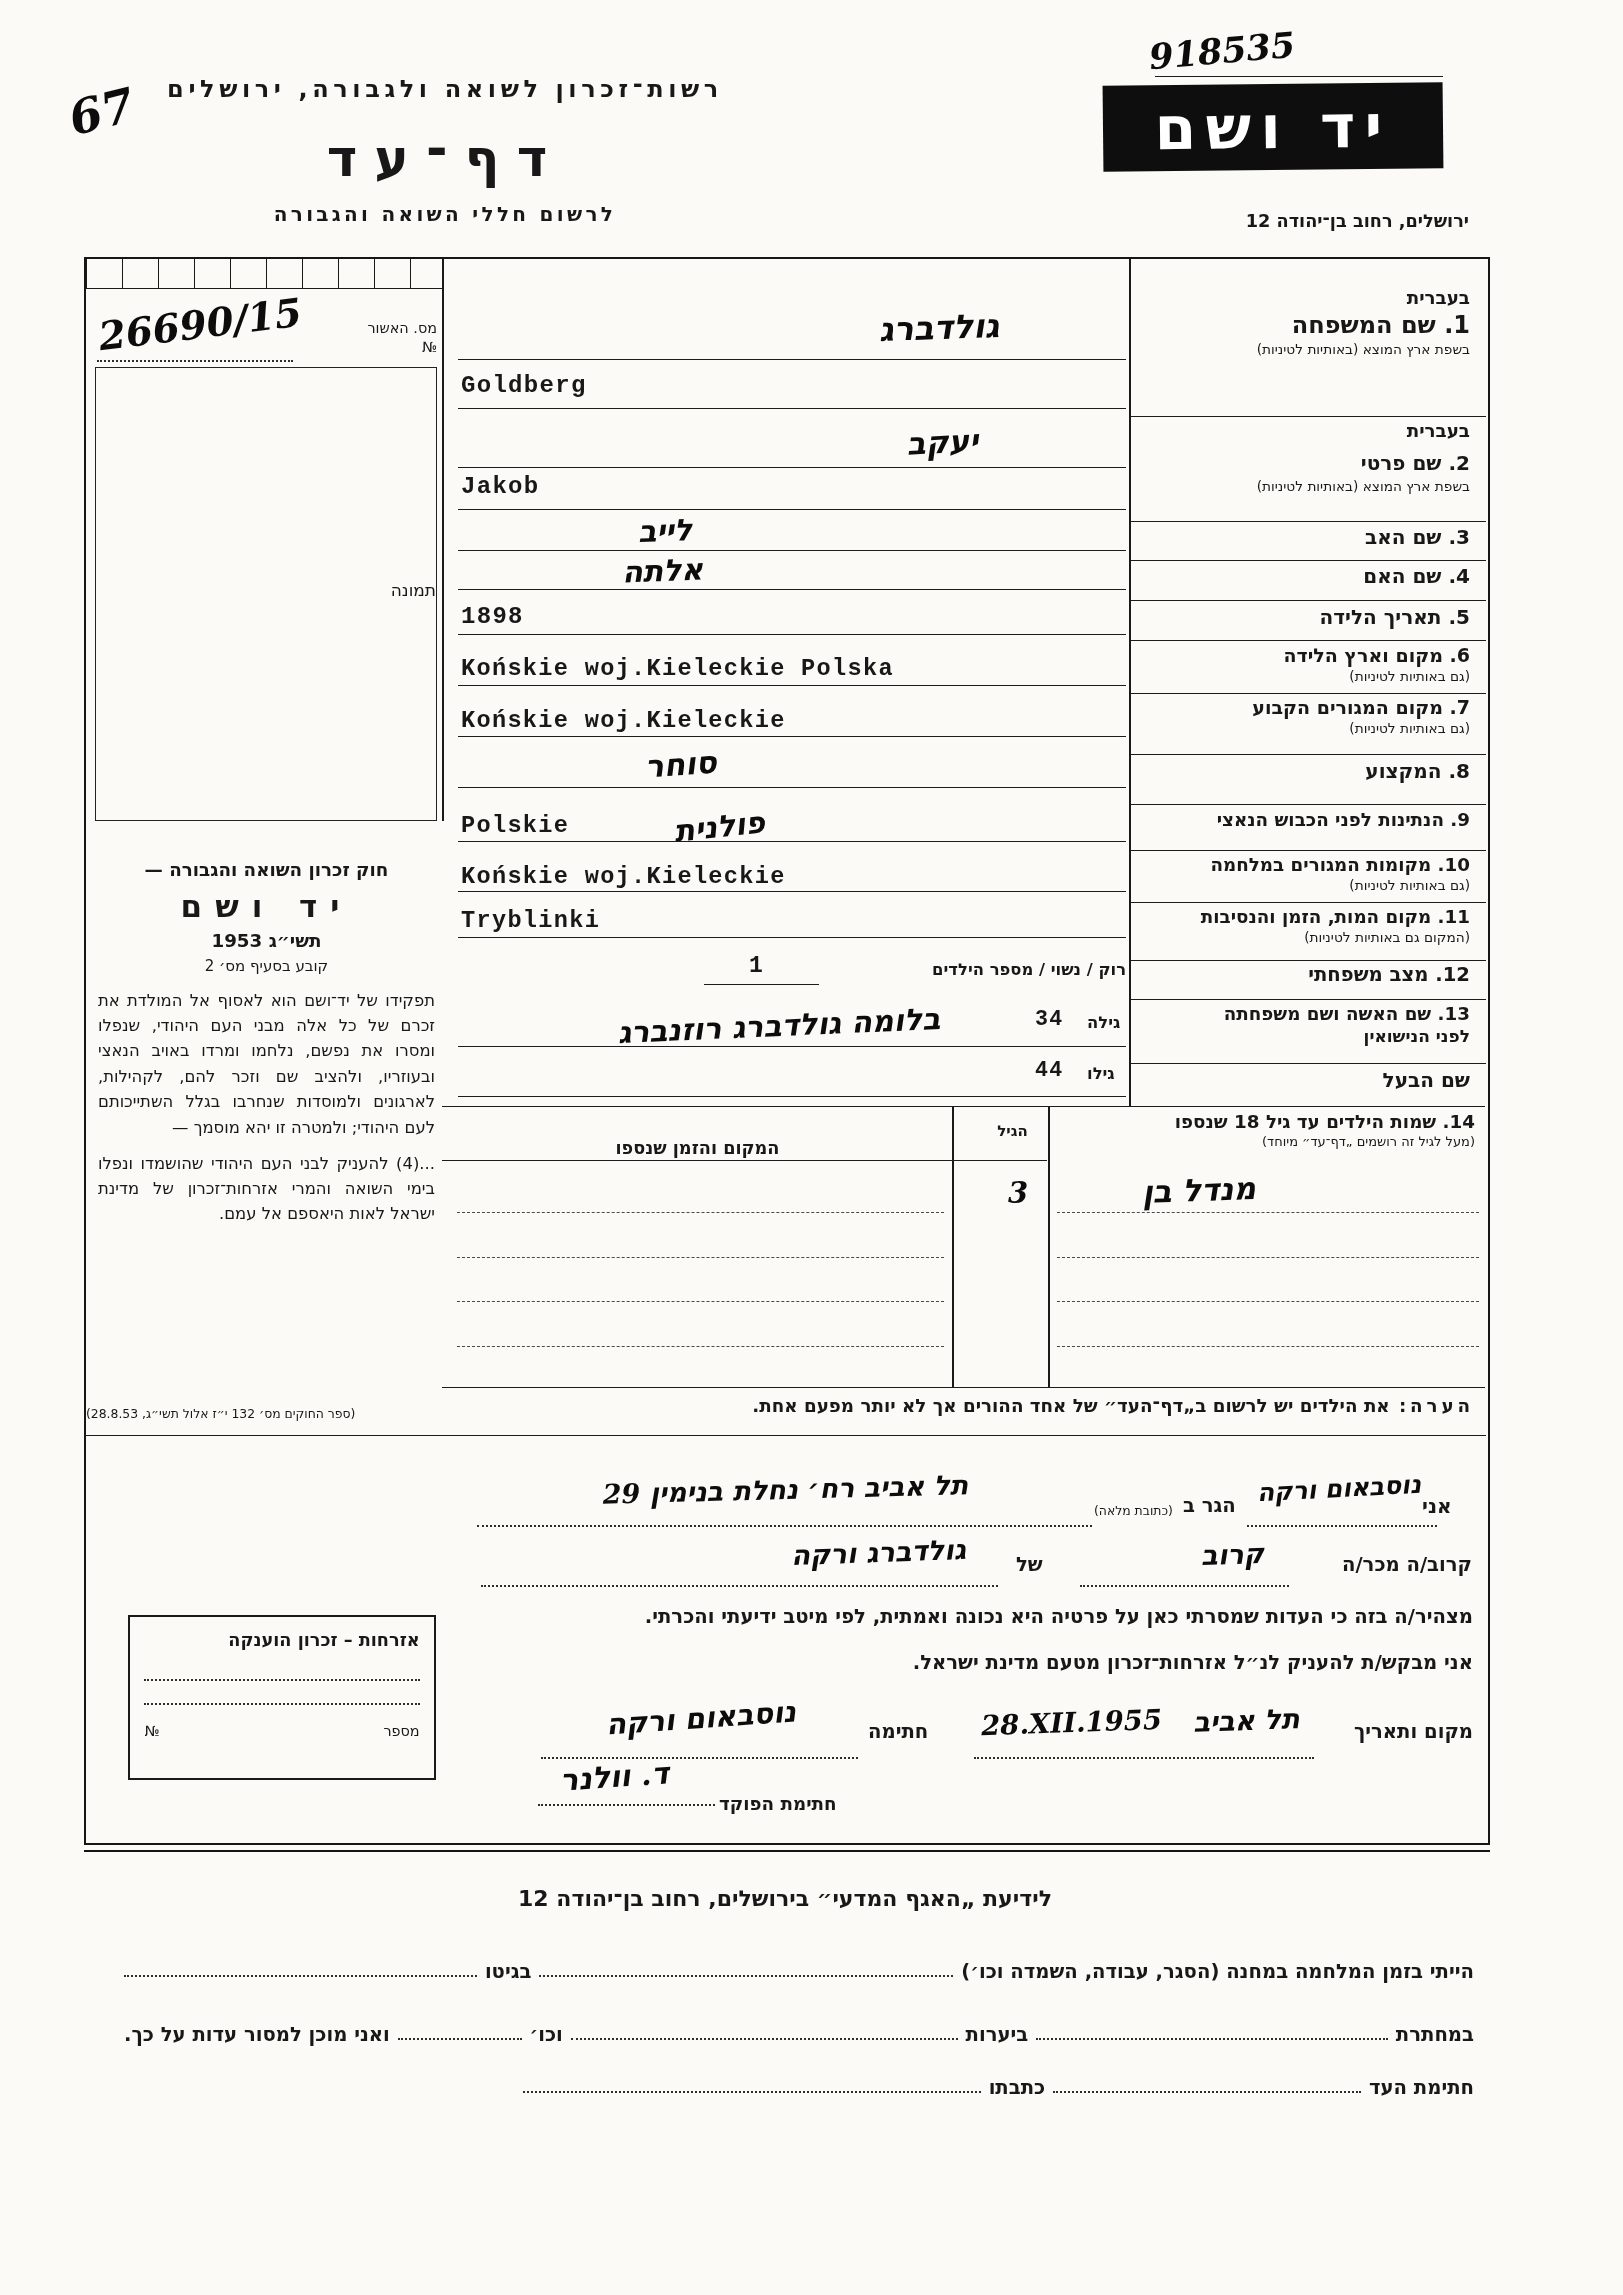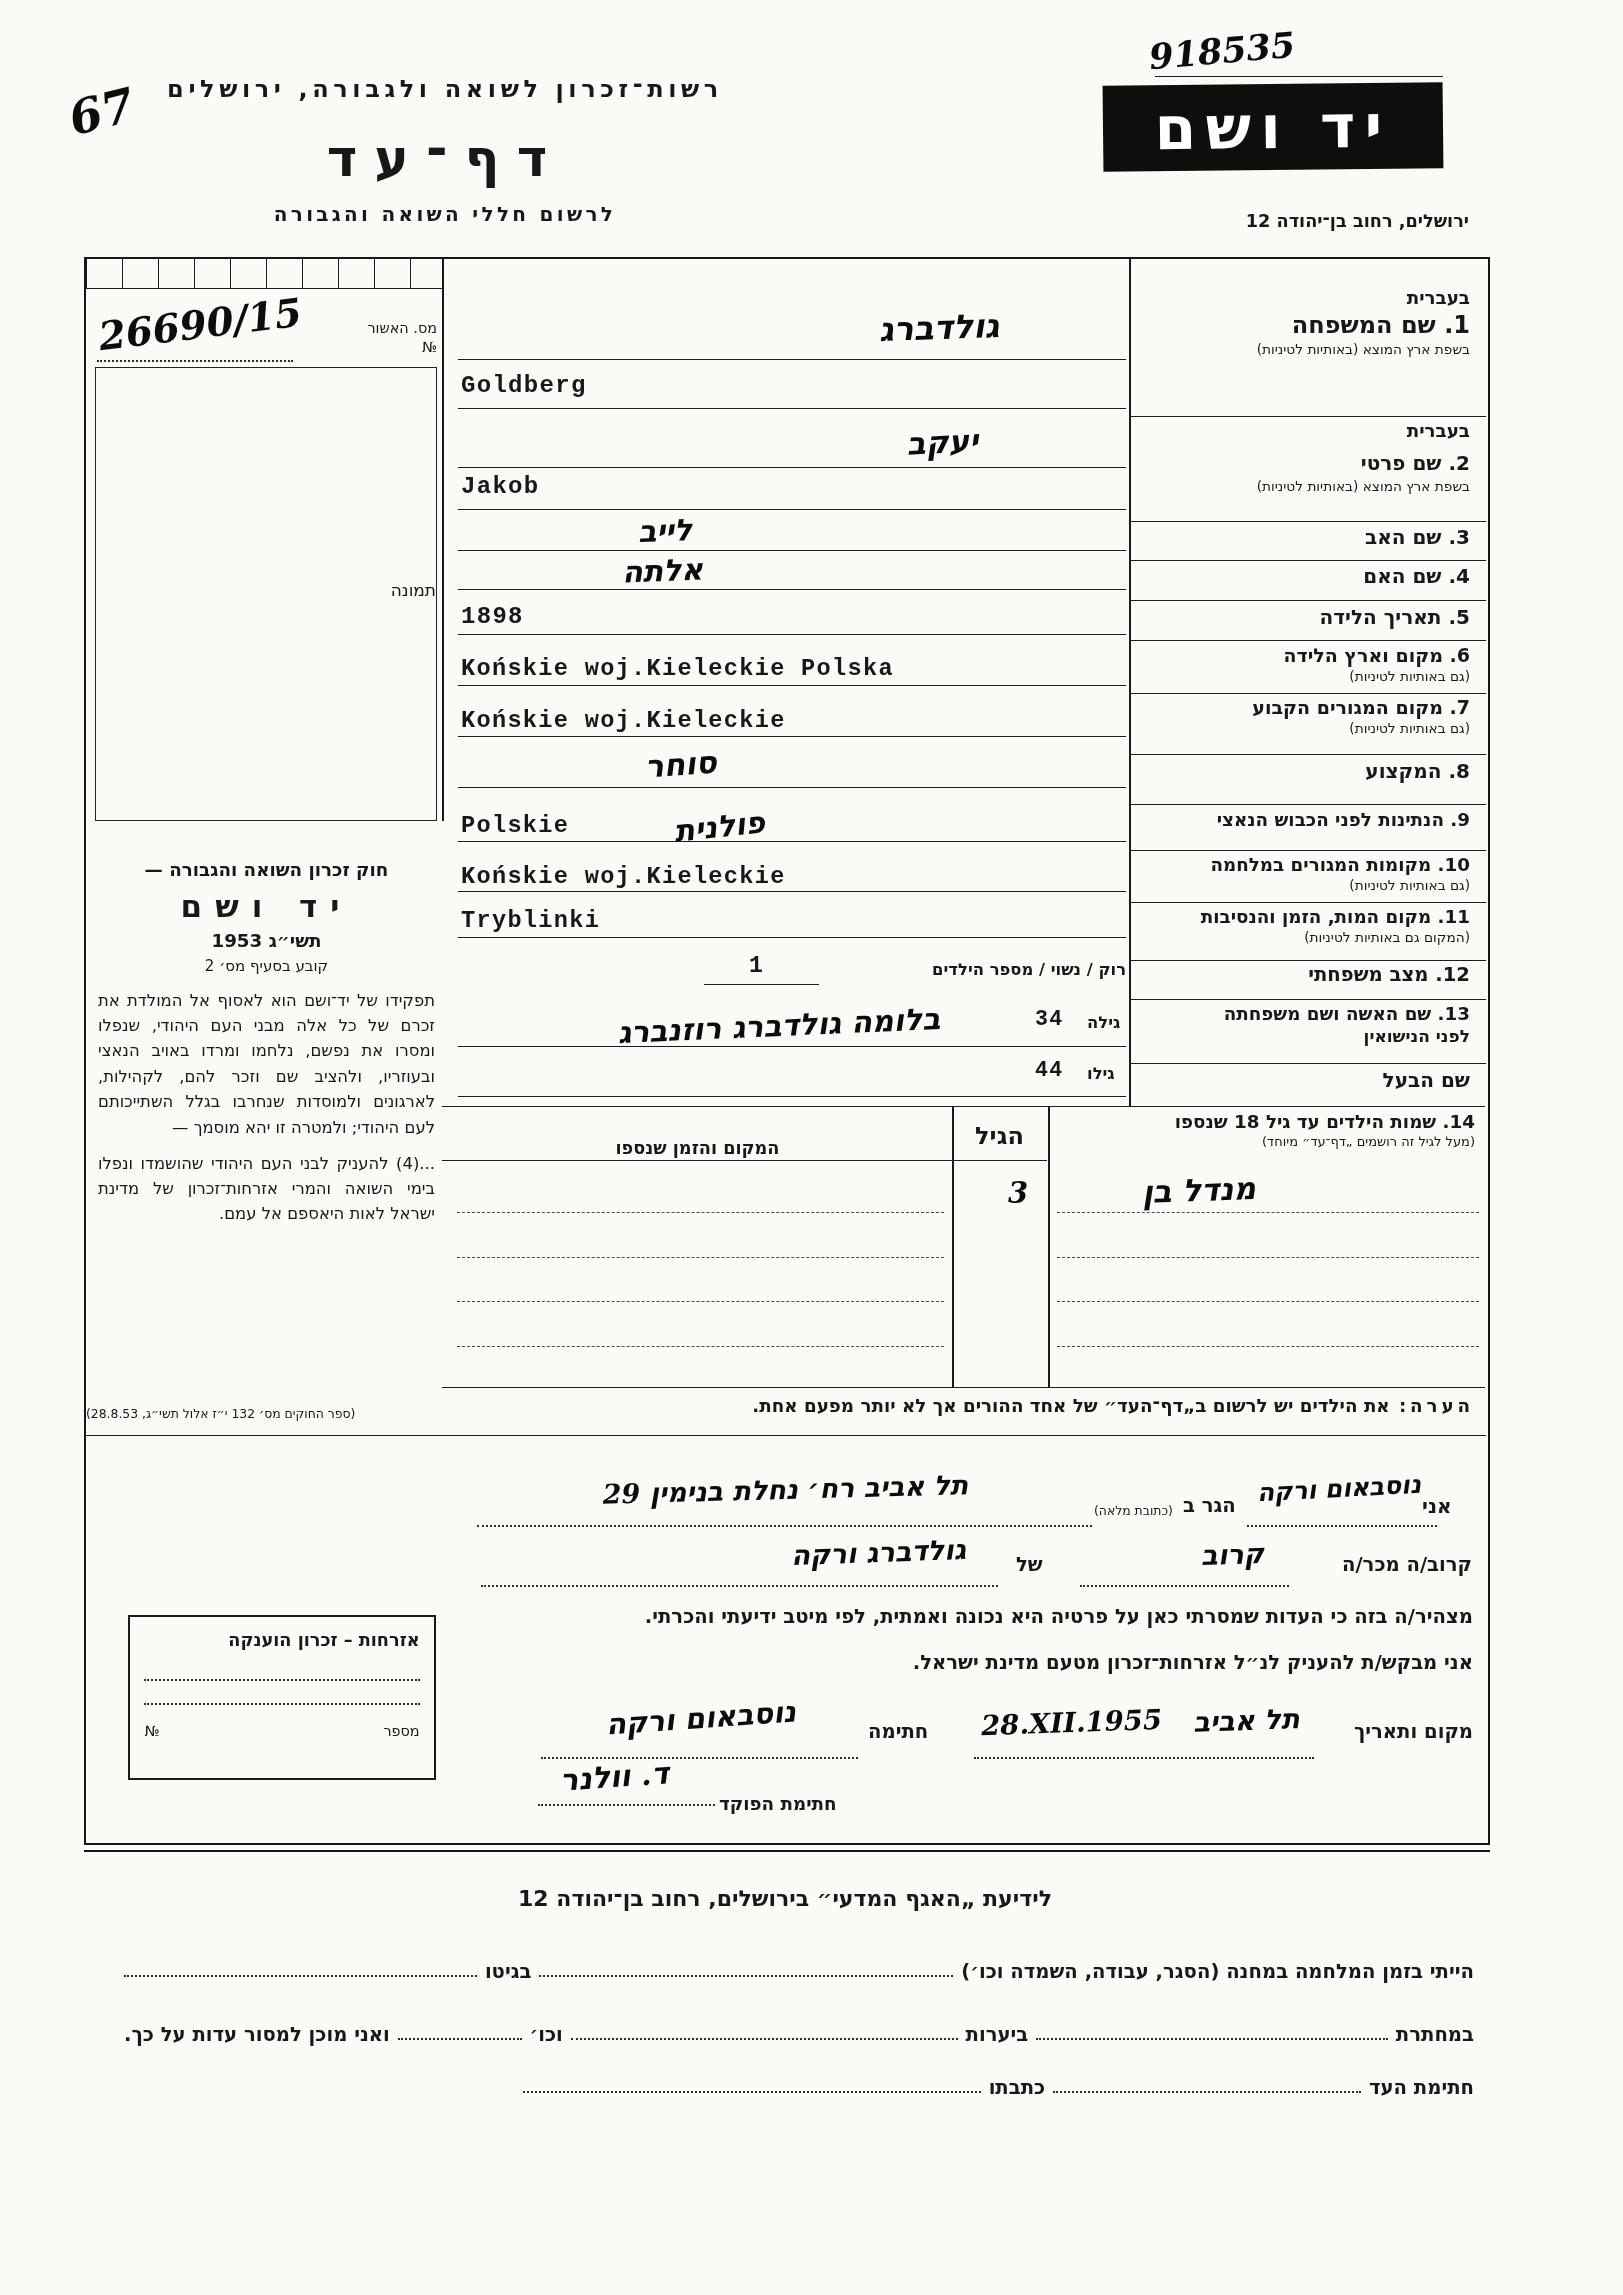--- a/index.html
+++ b/index.html
@@ -166,21 +166,21 @@
   <div class="a line" style="left:458px;top:1046px;width:668px;"></div>
 
   <div class="a b" style="left:1087px;top:1064px;font-size:16.4px;">גילו</div>
   <div class="a typed" style="left:1035px;top:1058px;font-size:21.6px;">44</div>
   <div class="a line" style="left:458px;top:1096px;width:668px;"></div>
 
   <div class="a line" style="left:442px;top:1106px;width:1043px;"></div>
   <div class="a vline" style="left:952px;top:1106px;height:281px;"></div>
   <div class="a vline" style="left:1048px;top:1106px;height:281px;"></div>
   <div class="a rt ctr b" style="left:452px;top:1138px;width:491px;font-size:17.7px;">המקום והזמן שנספו</div>
-  <div class="a rt ctr b" style="left:953px;top:1122px;width:93px;font-size:24px;">הגיל</div>
+  <div class="a rt ctr b" style="left:953px;top:1122px;width:93px;font-size:15px;padding-left:13px;">הגיל</div>
   <div class="a line" style="left:442px;top:1160px;width:605px;"></div>
 
   <div class="a hw" style="left:1142px;top:1172px;font-size:31px;transform:rotate(-2deg);">מנדל בן</div>
   <div class="a hw" style="left:1008px;top:1176px;font-size:29px;">3</div>
   <div class="a rt" style="left:458px;top:1176px;width:484px;font-size:19.6px;"></div>
 
   <div class="a dash" style="left:1057px;top:1212px;width:422px;"></div>
   <div class="a dash" style="left:457px;top:1212px;width:487px;"></div>
   <div class="a dash" style="left:1057px;top:1257px;width:422px;"></div>
   <div class="a dash" style="left:457px;top:1257px;width:487px;"></div>

